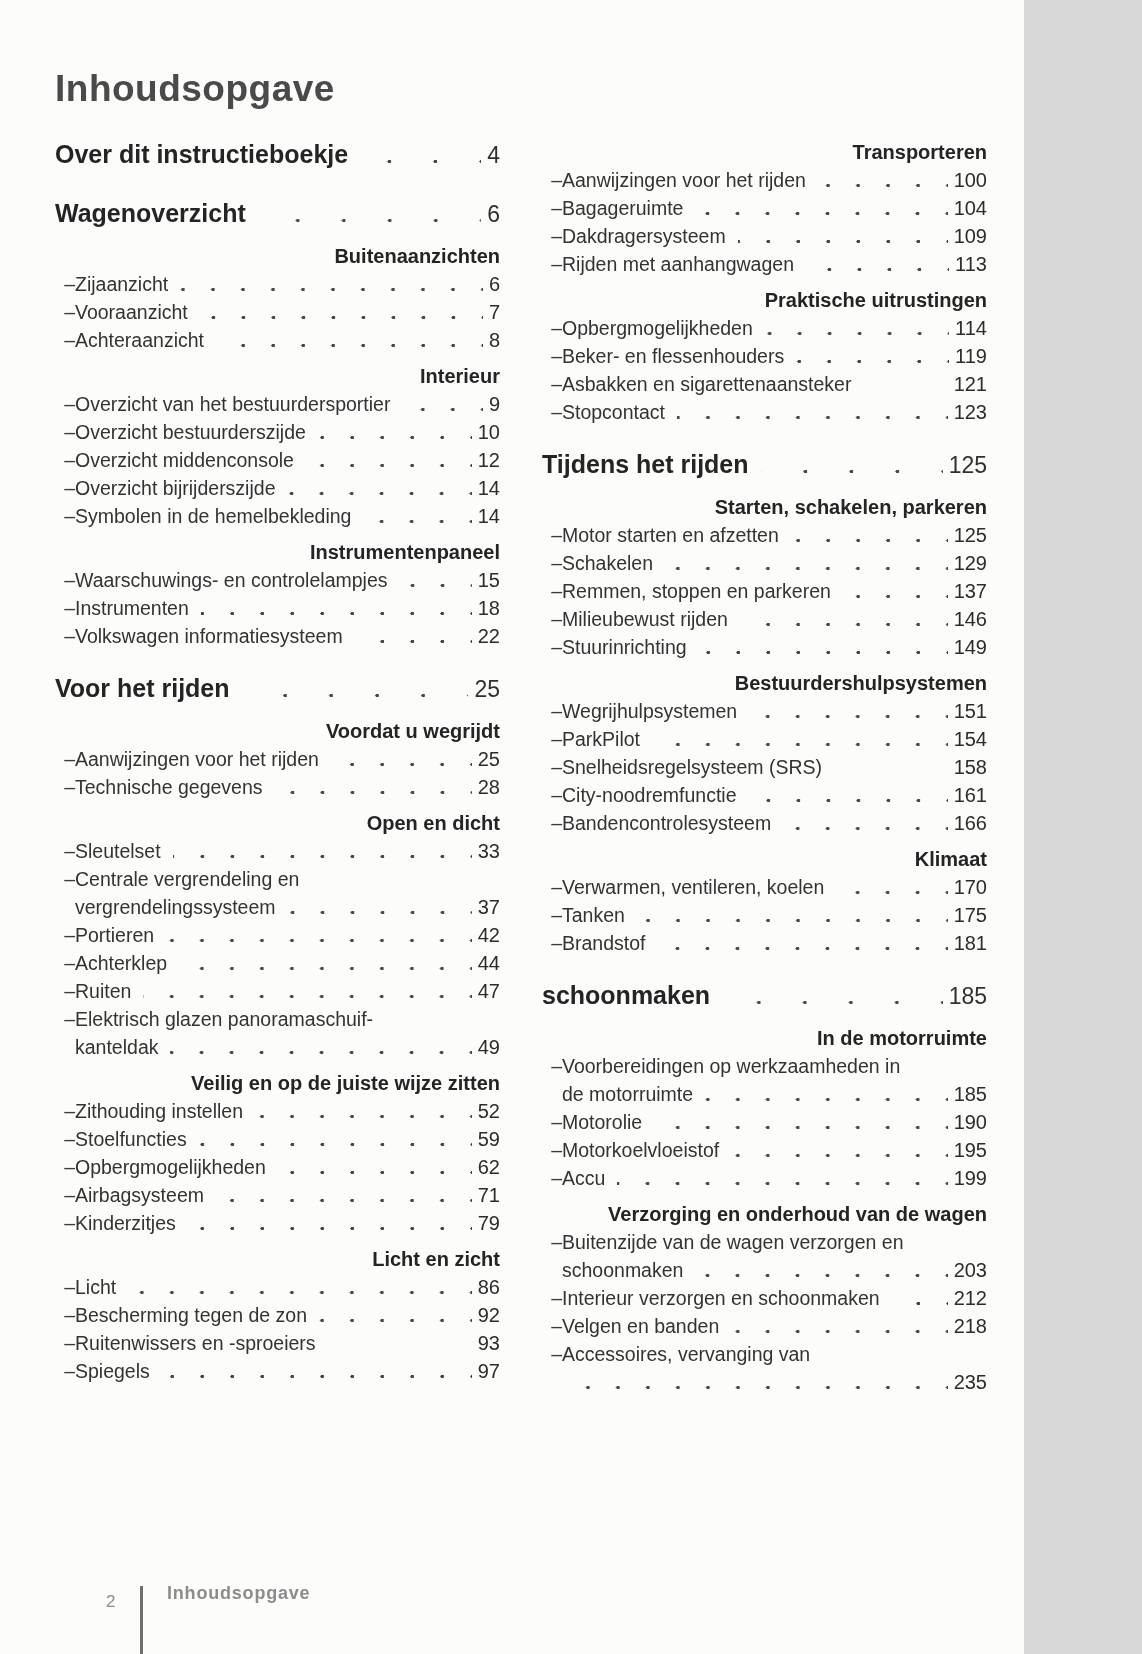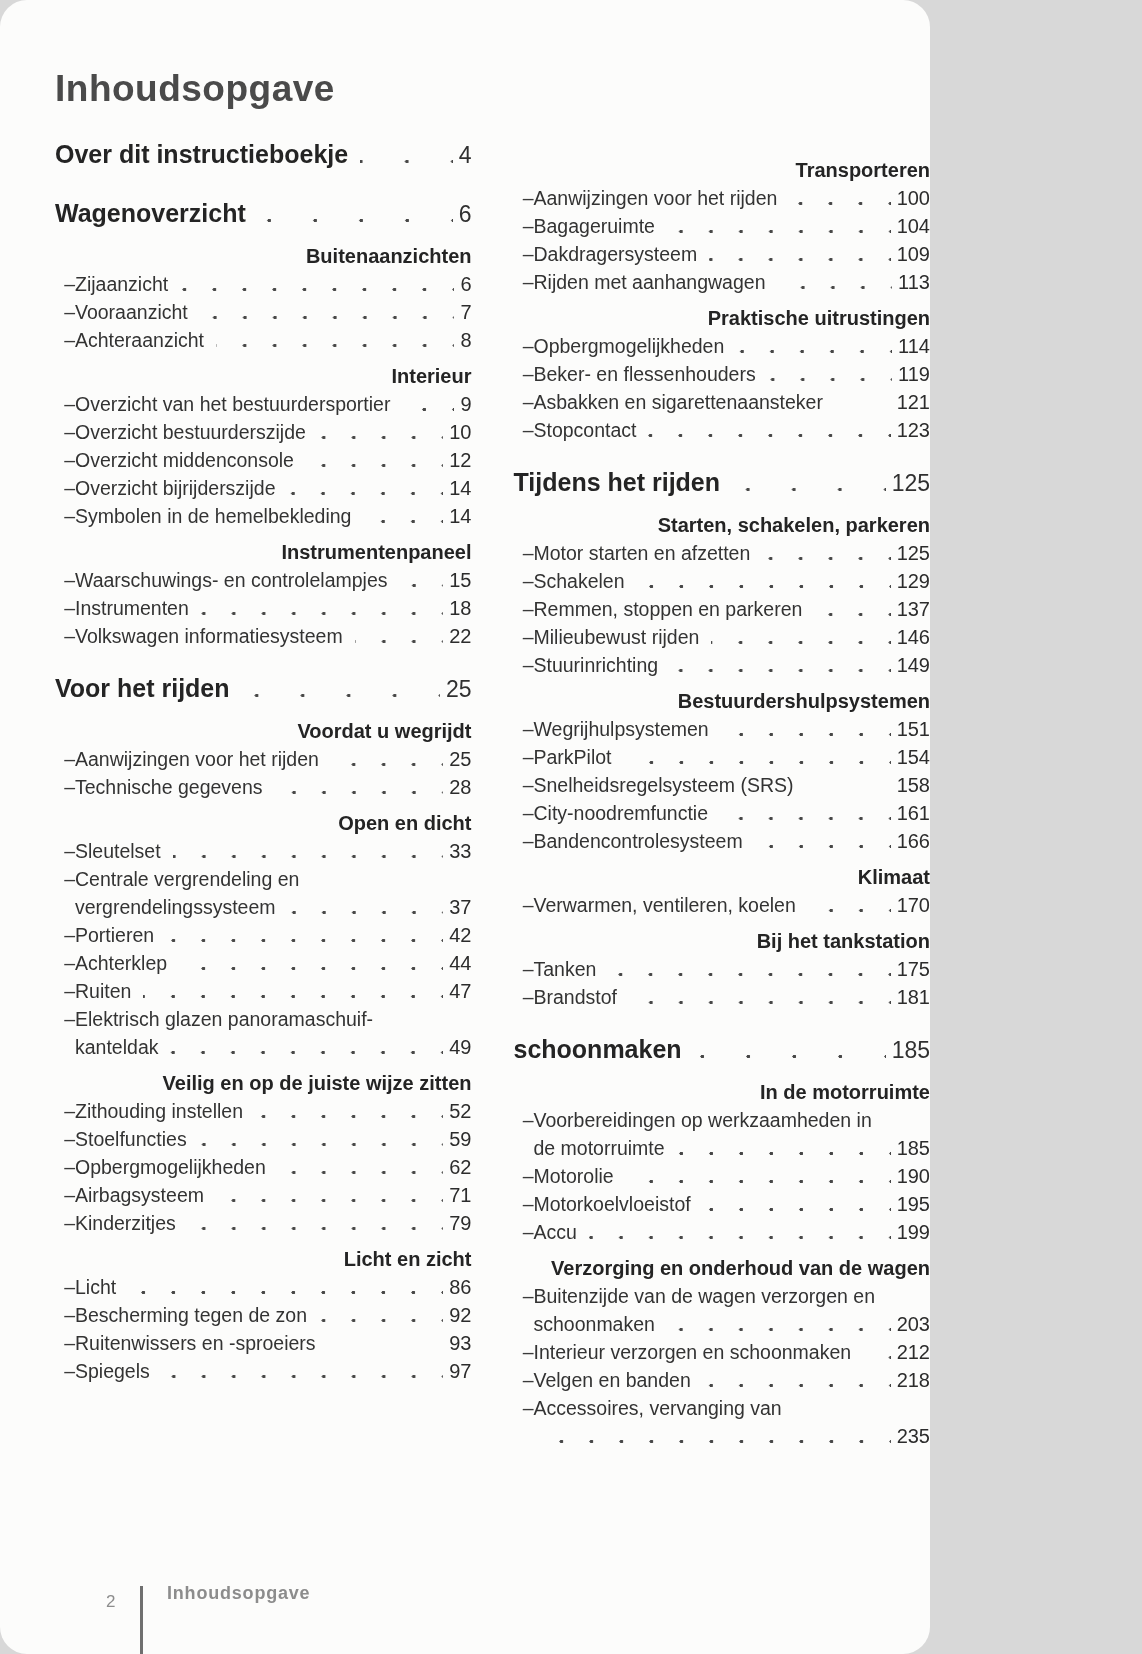--- a/index.html
+++ b/index.html
@@ -1,35 +1,35 @@
 <!DOCTYPE html>
 <html><head>
 <meta charset="utf-8">
 <style>
   html,body{margin:0;padding:0;background:#d8d8d8;}
   .page{
-    width:930px;height:1654px;background:#fcfcfb;position:relative;
+    width:1024px;height:1654px;background:#fcfcfb;position:relative;
     box-sizing:border-box;padding:66px 0 0 55px;overflow:hidden;
-    font-family:"Liberation Sans","DejaVu Sans",sans-serif;color:#2e2e2e;border-radius:27px;
+    font-family:"Liberation Sans","DejaVu Sans",sans-serif;color:#2e2e2e;
   }
   .title{
     margin:0 0 26px 0;font-size:37px;line-height:46px;font-weight:bold;
     color:#4a4a4a;letter-spacing:.5px;
   }
   .columns{display:flex;gap:42px;text-align:right;}
   .col{width:445px;display:flex;flex-direction:column;}
 
   .chapter{margin:22px 0 4px 0;}
   .col > .chapter:first-child{margin-top:0;}
   .chapter .line{display:flex;align-items:baseline;font-size:25px;line-height:32px;font-weight:bold;color:#242424;}
   .chapter .pagenum{font-size:23px;font-weight:normal;color:#303030;}
   .chapter .leader{background-size:46px 5px;margin-bottom:7px;}
 
   .section{margin:8px 0 0 0;font-size:20px;line-height:28px;font-weight:bold;color:#242424;}
-  .col > .section:first-child{margin-top:18px;}
+  .col > .section:first-child{margin-top:0;}
 
   .item .line{display:flex;align-items:baseline;font-size:19.5px;line-height:28px;color:#333;}
   .dash{width:20px;flex:none;color:#3a3a3a;}
   .label{flex:none;}
   .leader{
     flex:1;align-self:flex-end;height:5px;margin:0 6px 6px 12px;
     background-image:radial-gradient(circle at 2.2px 2.5px,#474747 1.6px,rgba(0,0,0,0) 2px);
     background-repeat:repeat-x;background-size:30px 5px;
     background-position:right 2px bottom 0;
   }
@@ -468,21 +468,20 @@
         </div>
         <div class="section">Klimaat</div>
         <div class="item">
           <div class="line">
             <span class="dash">–</span>
             <span class="label">Verwarmen, ventileren, koelen</span>
             <span class="leader"></span>
             <span class="pagenum">170</span>
           </div>
         </div>
-        <div class="section">Bij het tankstation</div>
         <div class="item">
           <div class="line">
             <span class="dash">–</span>
             <span class="label">Tanken</span>
             <span class="leader"></span>
             <span class="pagenum">175</span>
           </div>
         </div>
         <div class="item">
           <div class="line">

